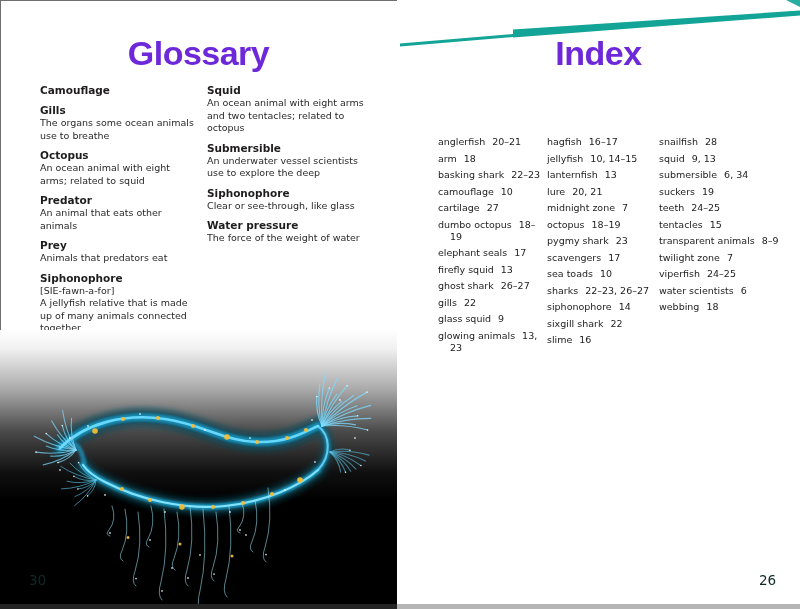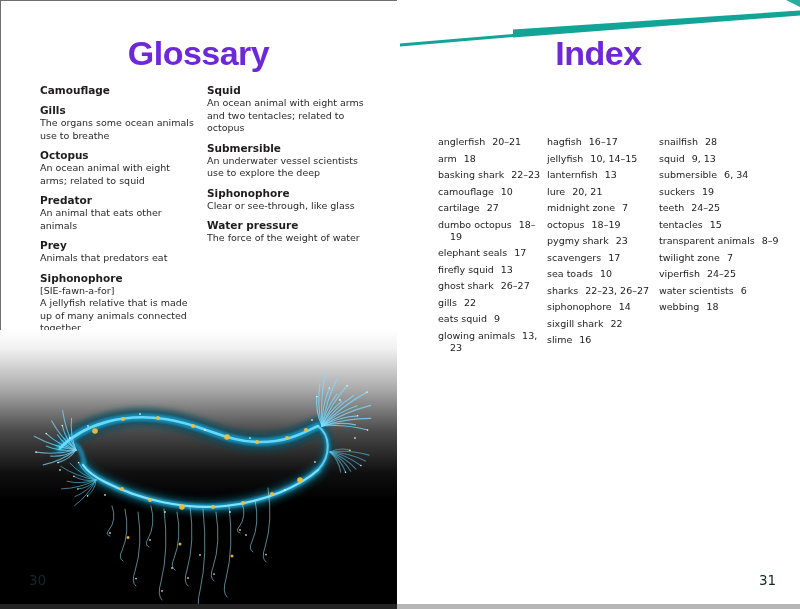--- a/index.html
+++ b/index.html
@@ -311,21 +311,21 @@
   <div class="ix-entry"><span class="ix-term">dumbo octopus</span><span class="ix-pages">18–19</span></div>
 
   <div class="ix-entry"><span class="ix-term">elephant seals</span><span class="ix-pages">17</span></div>
 
   <div class="ix-entry"><span class="ix-term">firefly squid</span><span class="ix-pages">13</span></div>
 
   <div class="ix-entry"><span class="ix-term">ghost shark</span><span class="ix-pages">26–27</span></div>
 
   <div class="ix-entry"><span class="ix-term">gills</span><span class="ix-pages">22</span></div>
 
-  <div class="ix-entry"><span class="ix-term">eats squid</span><span class="ix-pages">9</span></div>
+  <div class="ix-entry"><span class="ix-term">glass squid</span><span class="ix-pages">9</span></div>
 
   <div class="ix-entry"><span class="ix-term">glowing animals</span><span class="ix-pages">13, 23</span></div>
 </div>
     <div class="idx-col" id="idx-col-1">
   <div class="ix-entry"><span class="ix-term">hagfish</span><span class="ix-pages">16–17</span></div>
 
   <div class="ix-entry"><span class="ix-term">jellyfish</span><span class="ix-pages">10, 14–15</span></div>
 
   <div class="ix-entry"><span class="ix-term">lanternfish</span><span class="ix-pages">13</span></div>
 
@@ -367,17 +367,17 @@
   <div class="ix-entry"><span class="ix-term">twilight zone</span><span class="ix-pages">7</span></div>
 
   <div class="ix-entry"><span class="ix-term">viperfish</span><span class="ix-pages">24–25</span></div>
 
   <div class="ix-entry"><span class="ix-term">water scientists</span><span class="ix-pages">6</span></div>
 
   <div class="ix-entry"><span class="ix-term">webbing</span><span class="ix-pages">18</span></div>
 </div>
 
     <div class="page-tab" id="tab-right">
-      <span>31</span>
+      <span>26</span>
     </div>
     <div id="edge-right"></div>
   </div>
 </div>
 
 </body></html>

